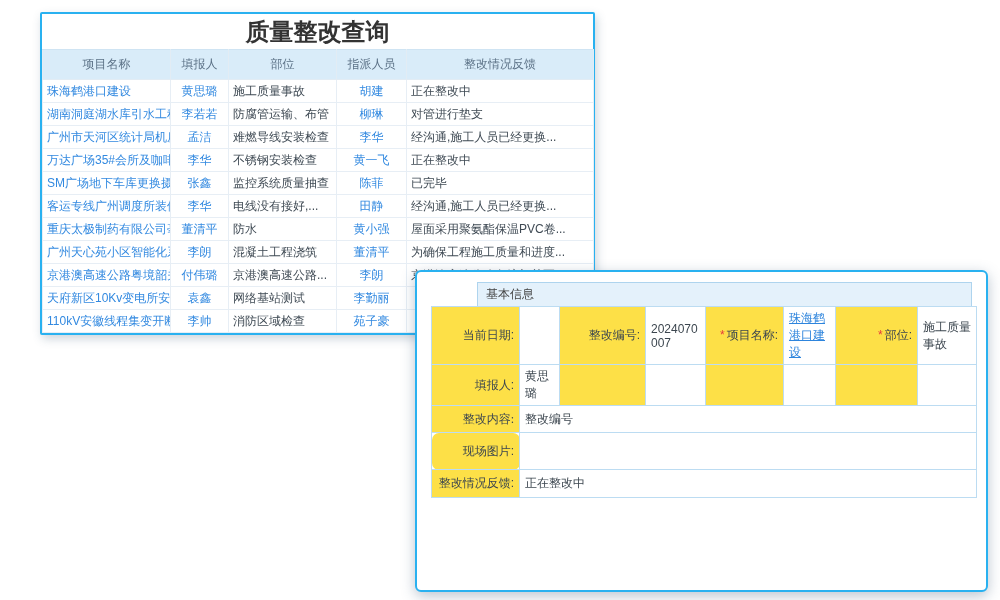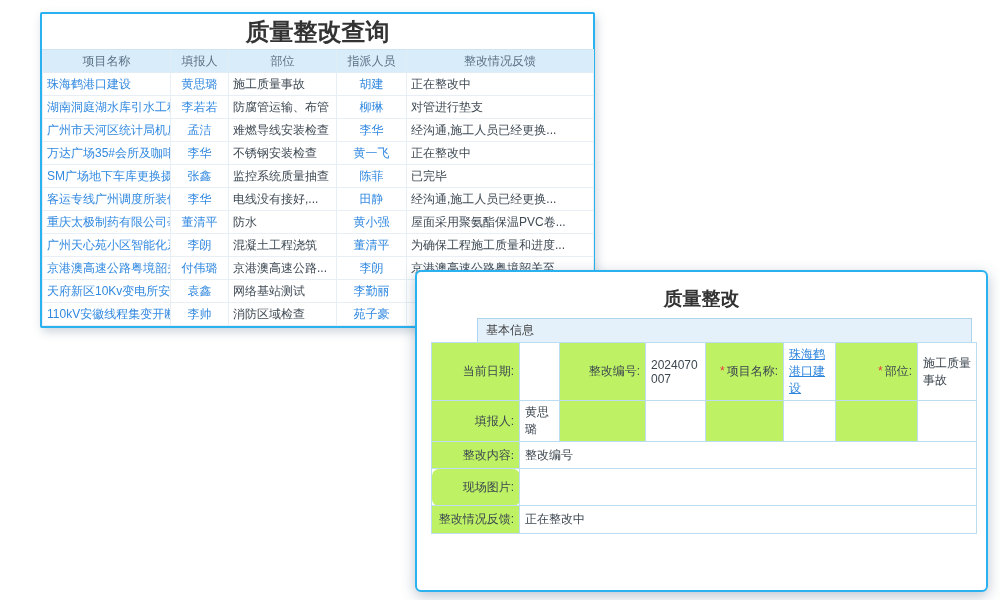--- a/index.html
+++ b/index.html
@@ -7,42 +7,42 @@
               font-family:"Liberation Sans","DejaVu Sans",sans-serif; }
   .stage { position:relative; width:1000px; height:600px; background:#fff; }
 
   
   .panel { background:#fff; border:2px solid #29b1f0; }
   .query-panel { position:absolute; left:40px; top:12px; width:555px; z-index:1;
                  box-shadow:2px 4px 10px rgba(60,90,120,.25); border-radius:2px; }
   .q-title { height:35px; line-height:35px; text-align:center; font-size:24px;
              font-weight:bold; color:#333; background:#fff; }
   table.query { width:100%; border-collapse:collapse; table-layout:fixed; font-size:12px; }
-  table.query th { height:23px; background:#d9ecf9; color:#5c7287; font-weight:normal;
+  table.query th { height:30px; background:#d9ecf9; color:#5c7287; font-weight:normal;
                    border:1px solid #e2ecf4; border-top:1px solid #cfe4f3; overflow:hidden; white-space:nowrap; }
   table.query td { height:23px; border:1px solid #e7eef5; color:#3f4a54;
                    overflow:hidden; white-space:nowrap; padding:0 4px; }
   td.c-project { text-align:left; padding-left:4px; }
   td.c-reporter, td.c-assignee { text-align:center; }
   td.c-part { text-align:left; padding-left:9px; }
   td.c-feedback { text-align:left; padding-left:12px; }
   table.query a { color:#3289e0; text-decoration:none; cursor:pointer; }
 
   
   .form-panel { position:absolute; left:415px; top:270px; width:573px; height:322px;
                 z-index:10; padding:10px 14px; border-radius:6px;
                 box-shadow:0 4px 14px rgba(60,90,120,.35); }
   .f-title { height:36px; line-height:34px; text-align:center; font-size:19px;
              font-weight:bold; color:#333; }
   .section-bar { height:24px; line-height:22px; background:#e4f1fb;
                  border:1px solid #aed4ee; border-bottom:none; font-size:12px;
                  color:#444; padding-left:8px;margin-left:46px; }
   table.form { width:100%; border-collapse:collapse; table-layout:fixed; font-size:12px; }
   table.form td { border:1px solid #bcdcf2; color:#3c464f; overflow:hidden; }
-  table.form td.lbl { background:#bef264; text-align:right; padding:2px 5px;
+  table.form td.lbl { background:#fde047; text-align:right; padding:2px 5px;
                       vertical-align:middle; white-space:nowrap; }
   table.form td.val { background:#fff; text-align:left; padding:3px 5px;
                       vertical-align:middle; word-break:break-all; }
   table.form td.val.vtop { vertical-align:top; }
   tr.r1 td { height:56px; }
   tr.r2 td { height:32px; }
   tr.r3 td { height:30px; }
   tr.r4 td { height:27px;font-family:Liberation Serif, serif; }
   tr.r5 td { height:37px;border-radius:7px; }
   tr.r6 td { height:38px; }
@@ -160,21 +160,20 @@
       <td class="c-reporter"><a>李帅</a></td>
       <td class="c-part">消防区域检查</td>
       <td class="c-assignee"><a>苑子豪</a></td>
       <td class="c-feedback"></td>
     </tr>
   </tbody>
     </table>
   </div>
 
   <div class="panel form-panel">
-    <div class="f-title">质量整改</div>
     <div class="section-bar">基本信息</div>
     <table class="form">
       <colgroup>
         <col style="width:88px">
           <col style="width:40px">
           <col style="width:86px">
           <col style="width:60px">
         <col style="width:78px">
           <col style="width:52px">
           <col style="width:82px">

